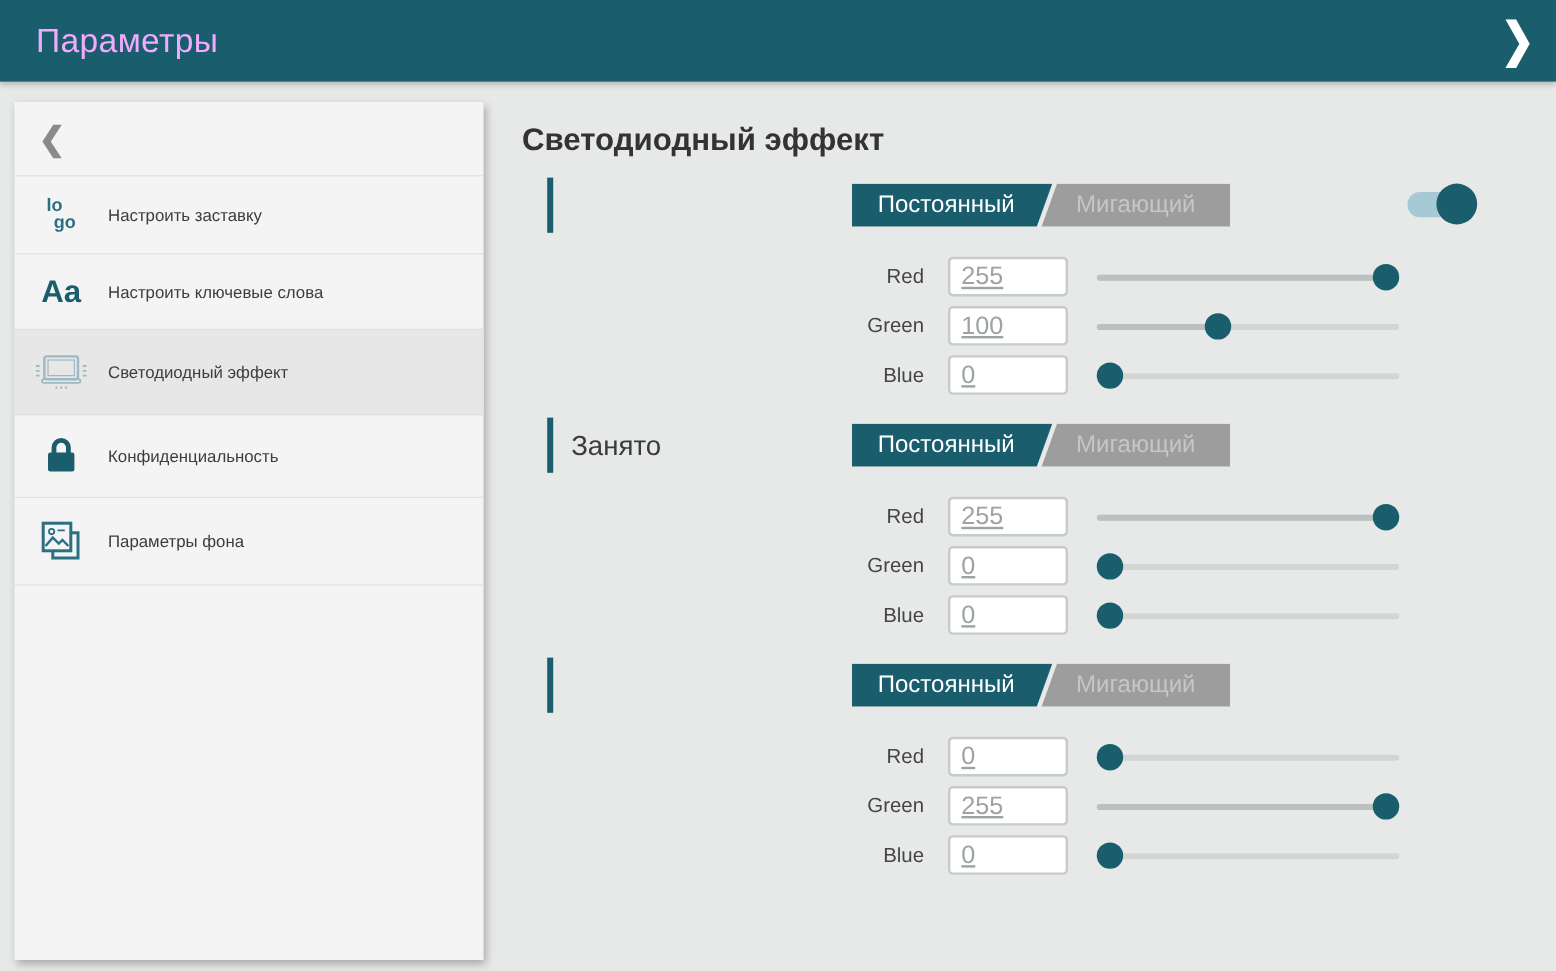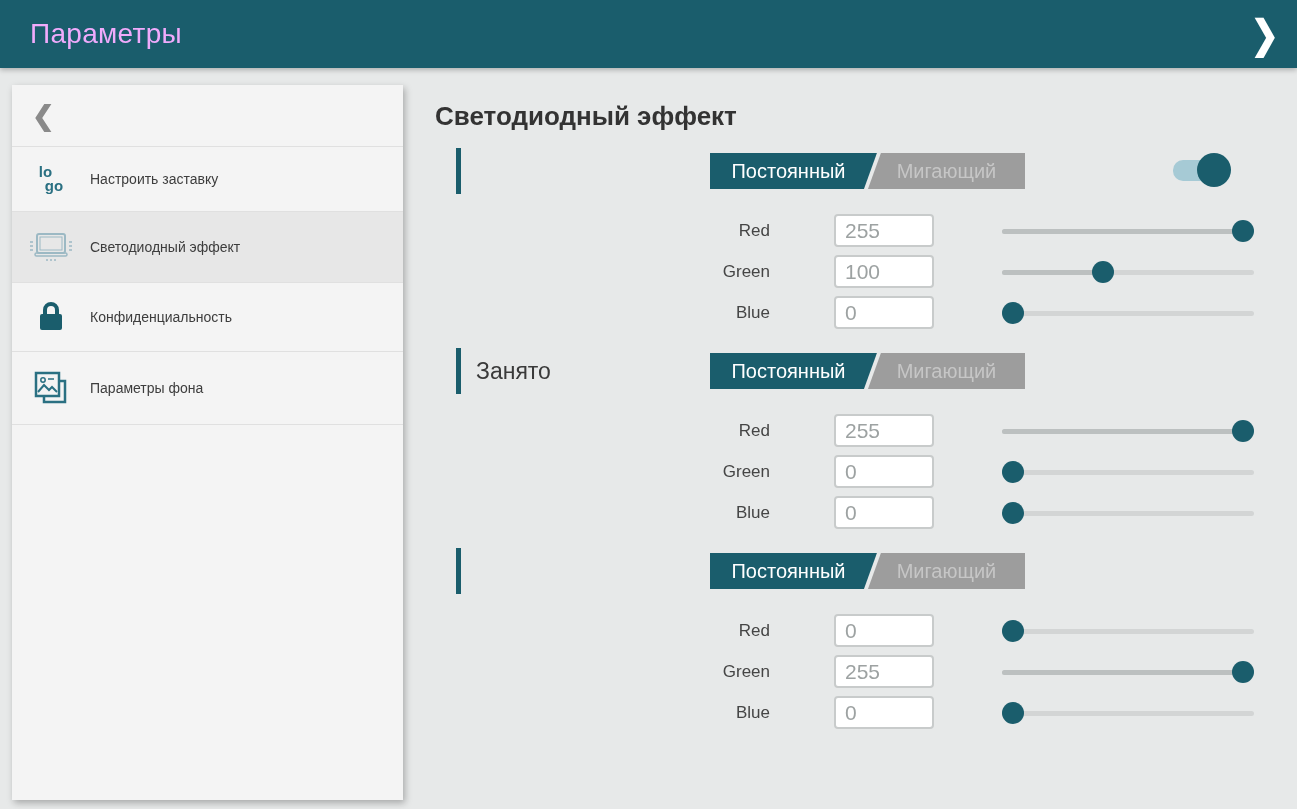--- a/index.html
+++ b/index.html
@@ -92,31 +92,31 @@
   .switch-track {
     position:absolute; left:0; top:8px; width:44px; height:21px; border-radius:10px;
     background:var(--switch-track,#a6cad5);
   }
   .switch-thumb {
     position:absolute; right:0; top:1px; width:34px; height:34px; border-radius:50%;
     background:var(--accent,#1a5d6c);
   }
 
   .sliders { margin-top:20px; }
-  .slider-row { display:flex; align-items:center; height:33px; margin-bottom:8px;gap:44px; }
+  .slider-row { display:flex; align-items:center; height:33px; margin-bottom:8px; }
   .rgb-label {
     flex:0 0 355px; text-align:right; padding-right:20px;
     font-size:17px; color:#454545;
   }
   .rgb-input {
     width:100px; height:33px;
     border:2px solid var(--input-border,#c8cbcb); border-radius:4px;
     background:#fff; color:var(--input-text,#9da2a2);
     font-size:21px; font-family:"Liberation Sans", sans-serif;
-    padding-left:9px; outline:none;
+    padding-left:9px; outline:none;text-decoration:underline;
   }
   .slider { position:relative; width:252px; height:24px; margin-left:24px; cursor:pointer; }
   .slider-track {
     position:absolute; left:0; right:0; top:10px; height:5px; border-radius:3px;
     background:var(--slider-track,#d3d5d5);
   }
   .slider-fill {
     position:absolute; left:0; top:10px; height:5px; border-radius:3px;
     background:var(--slider-fill,#bcc0c0);
   }
@@ -141,20 +141,26 @@
   <div class="sb-item">
     <div class="sb-icon">
   <div class="logo-icon">
     <span>lo</span>
     <span class="l2">go</span>
   </div>
 </div>
     <div class="sb-label">Настроить заставку</div>
   </div>
 
+  <div class="sb-item">
+    <div class="sb-icon">
+  <div class="aa-icon">Aa</div>
+</div>
+    <div class="sb-label">Настроить ключевые слова</div>
+  </div>
 
   <div class="sb-item selected">
     <div class="sb-icon">
   <svg width="44" height="34" viewBox="0 0 44 34">
     <rect x="8" y="4" width="28" height="19" rx="2" fill="none" stroke="#9cb9c4" stroke-width="2"></rect>
     <rect x="11" y="7" width="22" height="13" fill="none" stroke="#9cb9c4" stroke-width="1"></rect>
     <rect x="6" y="23" width="32" height="3" rx="1.5" fill="none" stroke="#9cb9c4" stroke-width="1.5"></rect>
     <g stroke="#9cb9c4" stroke-width="1.5">
       <line x1="1" y1="12" x2="4" y2="12"></line>
               <line x1="1" y1="16" x2="4" y2="16"></line>

